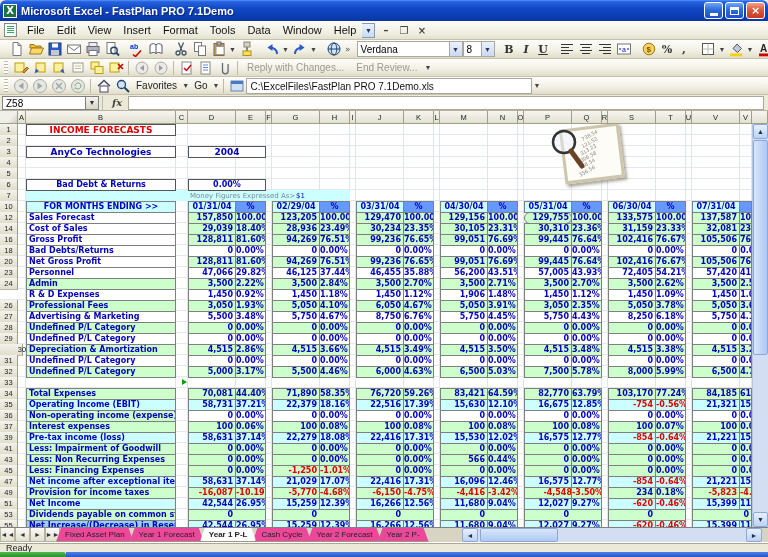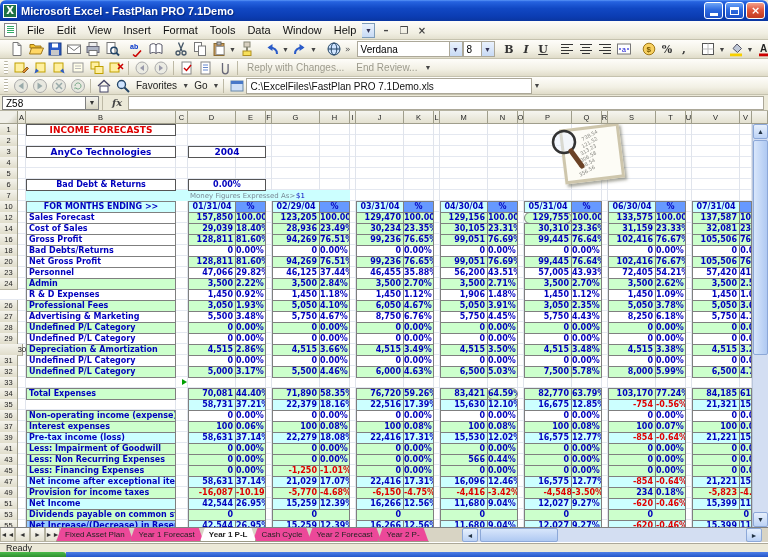--- a/index.html
+++ b/index.html
@@ -806,29 +806,30 @@
           <span class="clip-in">4.72%</span>
         </div>
         <div class="cell bg-g lbl" style="left: 26px; top: 264px; width: 150px;">Total Expenses</div>
         <div class="cell bg-g v" style="left: 188px; top: 264px; width: 48px;">70,081</div>
         <div class="cell bg-g v" style="left: 235px; top: 264px; width: 31px;">44.40%</div>
         <div class="cell bg-g v" style="left: 272px; top: 264px; width: 48px;">71,890</div>
         <div class="cell bg-g v" style="left: 319px; top: 264px; width: 31px;">58.35%</div>
         <div class="cell bg-g v" style="left: 356px; top: 264px; width: 48px;">76,720</div>
         <div class="cell bg-g v" style="left: 403px; top: 264px; width: 31px;">59.26%</div>
         <div class="cell bg-g v" style="left: 440px; top: 264px; width: 48px;">83,421</div>
-        <div class="cell bg-g v" style="left: 487px; top: 264px; width: 31px; border-radius: 6px;">64.59%</div>
+        <div class="cell bg-g v" style="left: 487px; top: 264px; width: 31px;">64.59%</div>
         <div class="cell bg-g v" style="left: 524px; top: 264px; width: 48px;">82,770</div>
         <div class="cell bg-g v" style="left: 571px; top: 264px; width: 31px;">63.79%</div>
         <div class="cell bg-g v" style="left: 608px; top: 264px; width: 48px;">103,170</div>
         <div class="cell bg-g v" style="left: 655px; top: 264px; width: 31px;">77.24%</div>
         <div class="cell bg-g v" style="left: 692px; top: 264px; width: 48px;">84,185</div>
         <div class="cell bg-g" style="left: 739px; top: 264px; width: 13px;">
           <span class="clip-in">61.19%</span>
         </div>
+        <div class="cell bg-c lbl" style="left: 26px; top: 275px; width: 150px;">Operating Income (EBIT)</div>
         <div class="cell bg-c v" style="left: 188px; top: 275px; width: 48px;">58,731</div>
         <div class="cell bg-c v" style="left: 235px; top: 275px; width: 31px;">37.21%</div>
         <div class="cell bg-c v" style="left: 272px; top: 275px; width: 48px;">22,379</div>
         <div class="cell bg-c v" style="left: 319px; top: 275px; width: 31px;">18.16%</div>
         <div class="cell bg-c v" style="left: 356px; top: 275px; width: 48px;">22,516</div>
         <div class="cell bg-c v" style="left: 403px; top: 275px; width: 31px;">17.39%</div>
         <div class="cell bg-c v" style="left: 440px; top: 275px; width: 48px;">15,630</div>
         <div class="cell bg-c v" style="left: 487px; top: 275px; width: 31px;">12.10%</div>
         <div class="cell bg-c v" style="left: 524px; top: 275px; width: 48px;">16,675</div>
         <div class="cell bg-c v" style="left: 571px; top: 275px; width: 31px;">12.85%</div>

